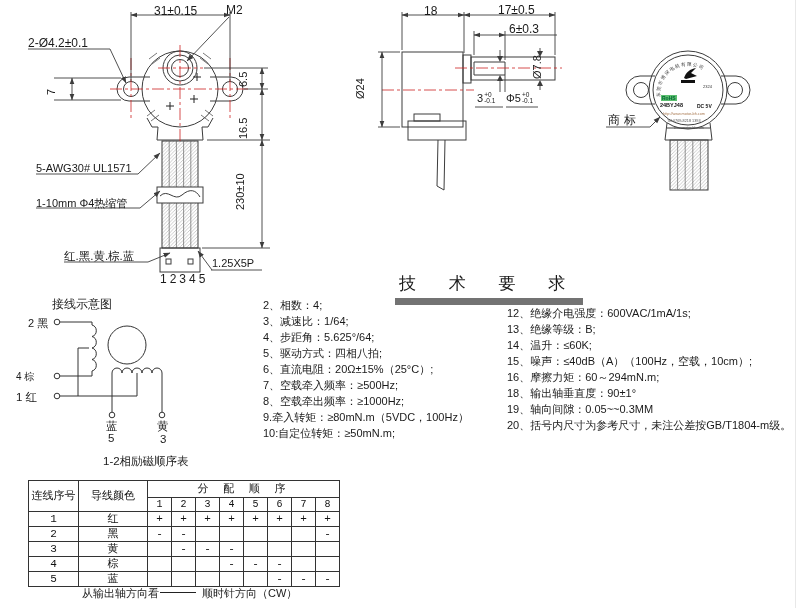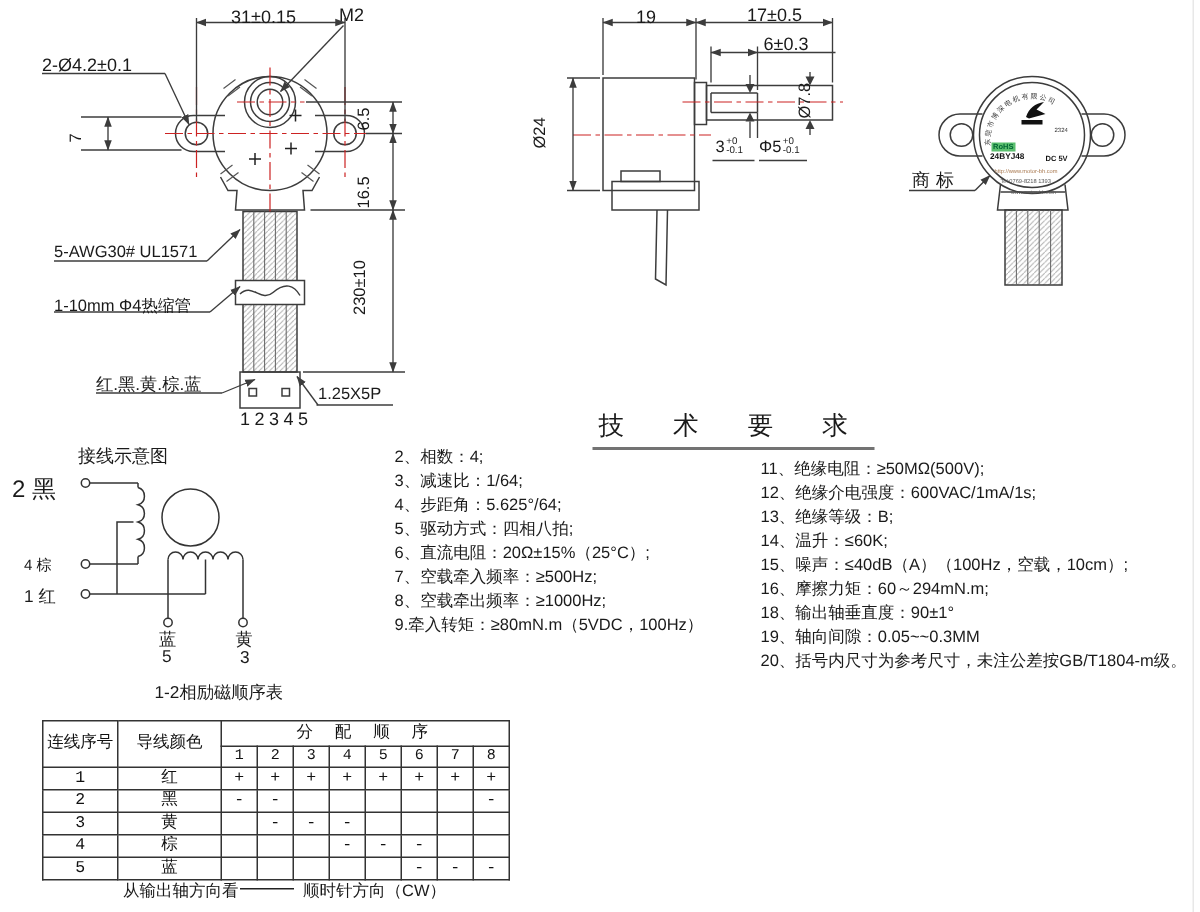--- a/index.html
+++ b/index.html
@@ -3,21 +3,21 @@
 <meta charset="utf-8">
 <style>
   html,body{margin:0;padding:0;}
   .page{position:relative;width:800px;height:608px;background:#ffffff;overflow:hidden;
         font-family:"Liberation Sans", sans-serif;color:#1a1a1a;}
   svg{position:absolute;left:0;top:0;}
   .t{position:absolute;white-space:nowrap;font-size:11px;color:#1a1a1a;}
   .dim{font-size:12px;}
   .vt{position:absolute;white-space:nowrap;font-size:11px;transform-origin:0 100%;transform:rotate(-90deg);}
   .tech-title{position:absolute;left:395px;top:272px;font-size:17px;letter-spacing:14px;
-              border-bottom:2px solid #737373;padding:0 4px 3px 4px;white-space:nowrap;}
+              border-bottom:7px solid #737373;padding:0 4px 3px 4px;white-space:nowrap;}
   .tlist{position:absolute;font-size:11px;line-height:16px;white-space:nowrap;}
   .tlist div{height:16px;}
   .seq{position:absolute;left:28px;top:480px;border-collapse:collapse;table-layout:fixed;
        font-size:11px;text-align:center;color:#111;font-family:Liberation Mono, monospace;}
   .seq td{border:1px solid #333;padding:0;line-height:13px;overflow:hidden;}
   .seq .hr1 td{height:16px;}
   .seq .hr2 td{height:11px;font-size:10px;}
   .seq .dr td{height:14px;}
   .hseq{letter-spacing:4px;}
   .tol{position:absolute;display:inline-flex;align-items:center;font-size:11px;white-space:nowrap;}
@@ -221,21 +221,21 @@
 <span class="vt" style="left:57px;top:83px">7</span>
 <span class="vt" style="left:249px;top:75px">6.5</span>
 <span class="vt" style="left:249px;top:127px">16.5</span>
 <span class="vt" style="left:246px;top:198px">230±10</span>
 <span class="t" style="left:36px;top:162px">5-AWG30# UL1571</span>
 <span class="t" style="left:36px;top:196px">1-10mm Φ4热缩管</span>
 <span class="t" style="left:64px;top:249px;font-size:11.5px">红.黑.黄.棕.蓝</span>
 <span class="t" style="left:212px;top:257px">1.25X5P</span>
 <span class="t" style="left:160px;top:272px;width:40px;text-align:right;letter-spacing:3px;font-size:12px">12345</span>
 
-<span class="t dim" style="left:424px;top:4px">19</span>
+<span class="t dim" style="left:424px;top:4px">18</span>
 <span class="t dim" style="left:498px;top:3px">17±0.5</span>
 <span class="t dim" style="left:509px;top:22px">6±0.3</span>
 <span class="vt" style="left:366px;top:87px">Ø24</span>
 <span class="vt" style="left:543px;top:67px">Ø7.8</span>
 <span class="tol" style="left:477px;top:92px">
   <span>3</span>
   <span class="stk">
         <span>+0</span>
         <span>-0.1</span>
       </span>
@@ -251,41 +251,41 @@
 <span class="t" style="left:608px;top:112px;font-size:12px;letter-spacing:4px">商标</span>
 <span class="tiny" style="left:703px;top:84px;font-size:4px;color:#333">2324</span>
 <span class="tiny" style="left:661px;top:95px;font-size:5px;font-weight:bold;color:#063;background:#5bbf6f;padding:0 1px">RoHS</span>
 <span class="tiny" style="left:660px;top:102px;font-size:5.5px;font-weight:bold;color:#111">24BYJ48</span>
 <span class="tiny" style="left:697px;top:103px;font-size:5px;font-weight:bold;color:#111">DC 5V</span>
 <span class="tiny" style="left:663px;top:112px;font-size:3.8px;color:#a8784f">http://www.motor-bh.com</span>
 <span class="tiny" style="left:667px;top:119px;font-size:3.8px;color:#555">Tel:0769-8218 1393</span>
 <span class="tiny" style="left:674px;top:126px;font-size:3.5px;color:#555">www.motor-bh.com</span>
 
 <span class="t" style="left:52px;top:296px;font-size:12px">接线示意图</span>
-<span class="t" style="left:8px;top:316px;font-size:16px">2 黑</span>
+<span class="t" style="left:28px;top:316px;font-size:11px">2 黑</span>
 <span class="t" style="left:16px;top:370px;font-size:10px">4 棕</span>
 <span class="t" style="left:16px;top:390px;font-size:11.5px">1 红</span>
 <span class="t" style="left:106px;top:419px;font-size:11.5px">蓝</span>
 <span class="t" style="left:108px;top:432px;font-size:11.5px">5</span>
 <span class="t" style="left:157px;top:419px;font-size:11.5px">黄</span>
 <span class="t" style="left:160px;top:433px;font-size:11.5px">3</span>
 
 <div class="tech-title">技 术 要 求</div>
 <div class="tlist" style="left:263px;top:297px">
   <div>2、相数：4;</div>
   <div>3、减速比：1/64;</div>
   <div>4、步距角：5.625°/64;</div>
   <div>5、驱动方式：四相八拍;</div>
   <div>6、直流电阻：20Ω±15%（25°C）;</div>
   <div>7、空载牵入频率：≥500Hz;</div>
   <div>8、空载牵出频率：≥1000Hz;</div>
   <div>9.牵入转矩：≥80mN.m（5VDC，100Hz）</div>
+  <div>10:自定位转矩：≥50mN.m;</div>
 </div>
 <div class="tlist" style="left:507px;top:305px">
-  <div>11、绝缘电阻：≥50MΩ(500V);</div>
   <div>12、绝缘介电强度：600VAC/1mA/1s;</div>
   <div>13、绝缘等级：B;</div>
   <div>14、温升：≤60K;</div>
   <div>15、噪声：≤40dB（A）（100Hz，空载，10cm）;</div>
   <div>16、摩擦力矩：60～294mN.m;</div>
   <div>18、输出轴垂直度：90±1°</div>
   <div>19、轴向间隙：0.05~~0.3MM</div>
   <div>20、括号内尺寸为参考尺寸，未注公差按GB/T1804-m级。</div>
 </div>
 

